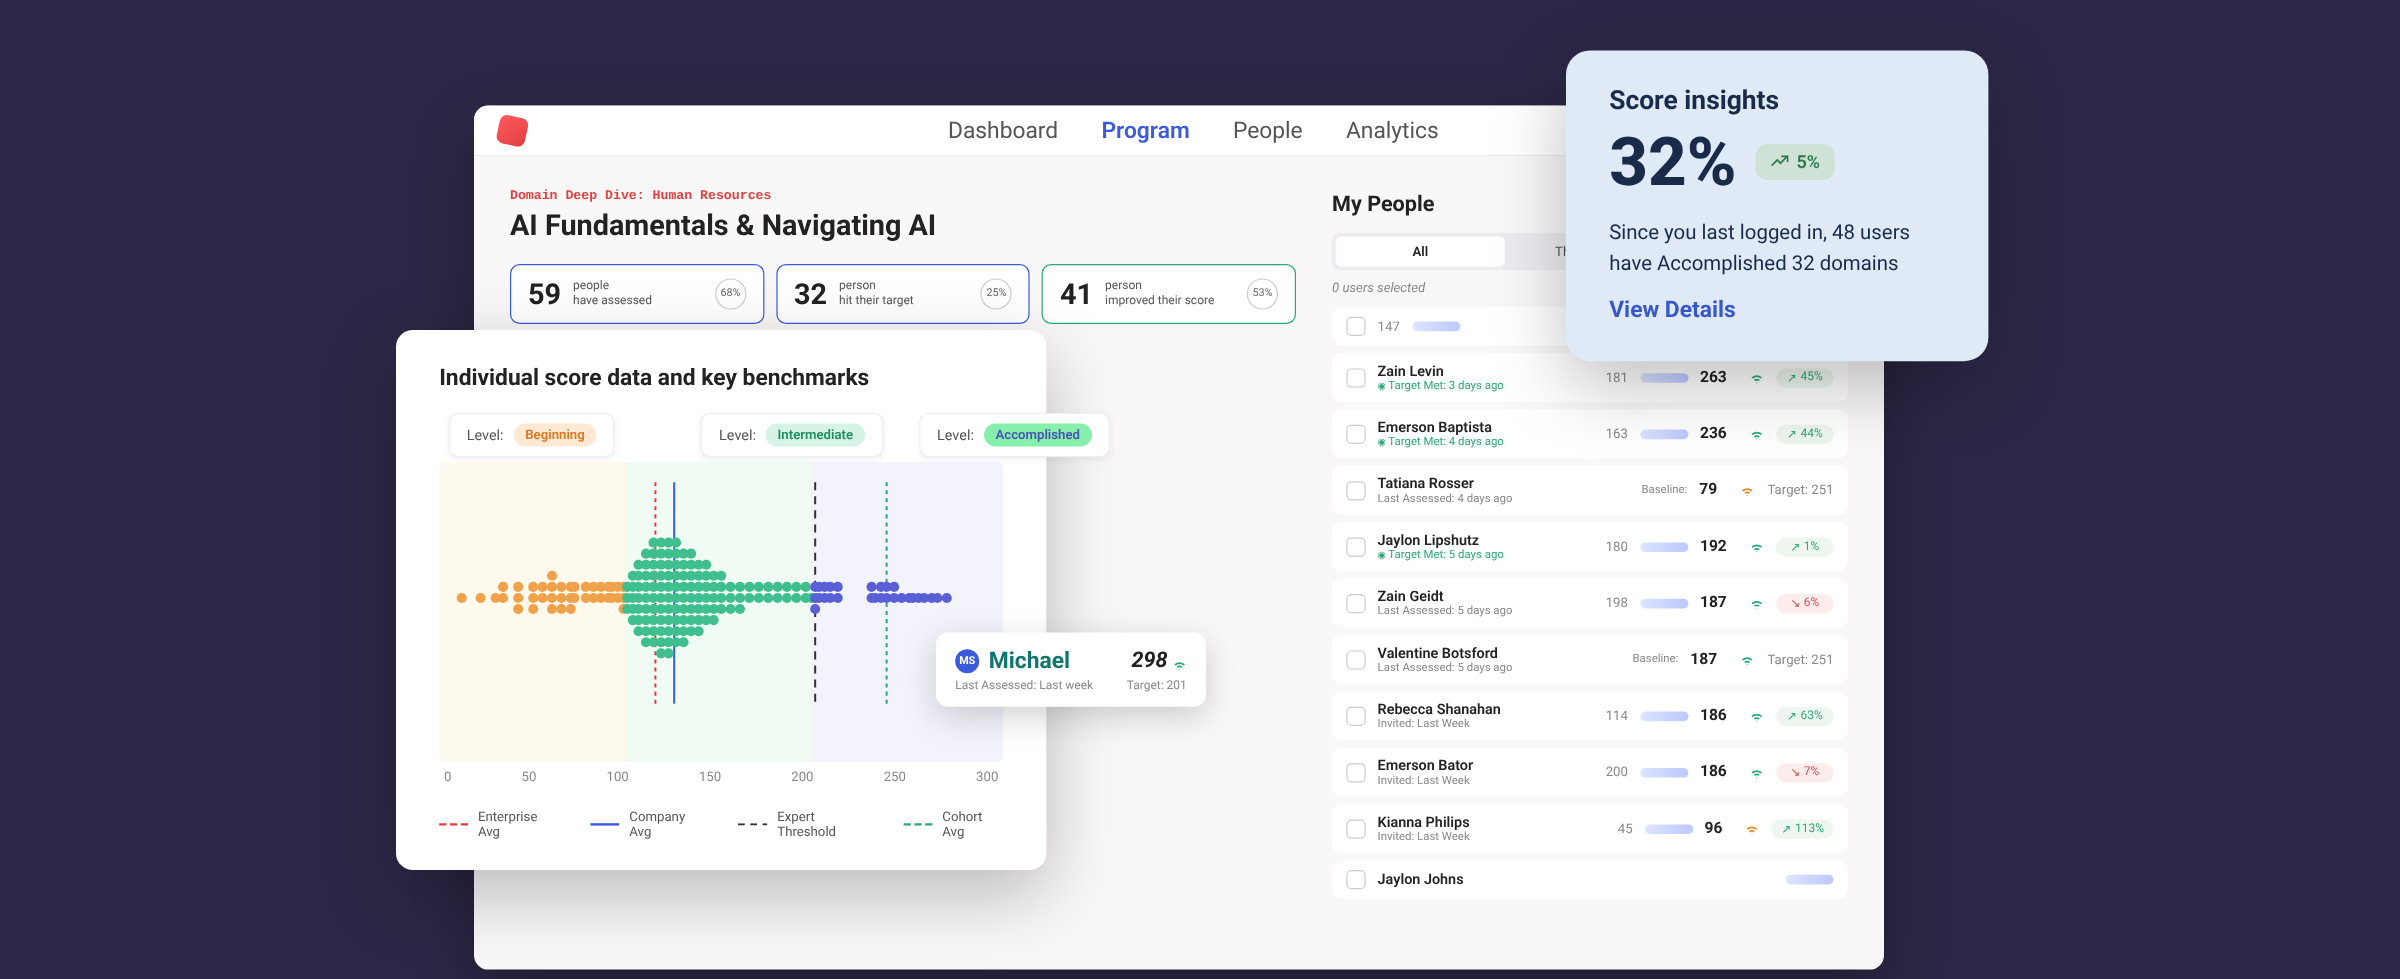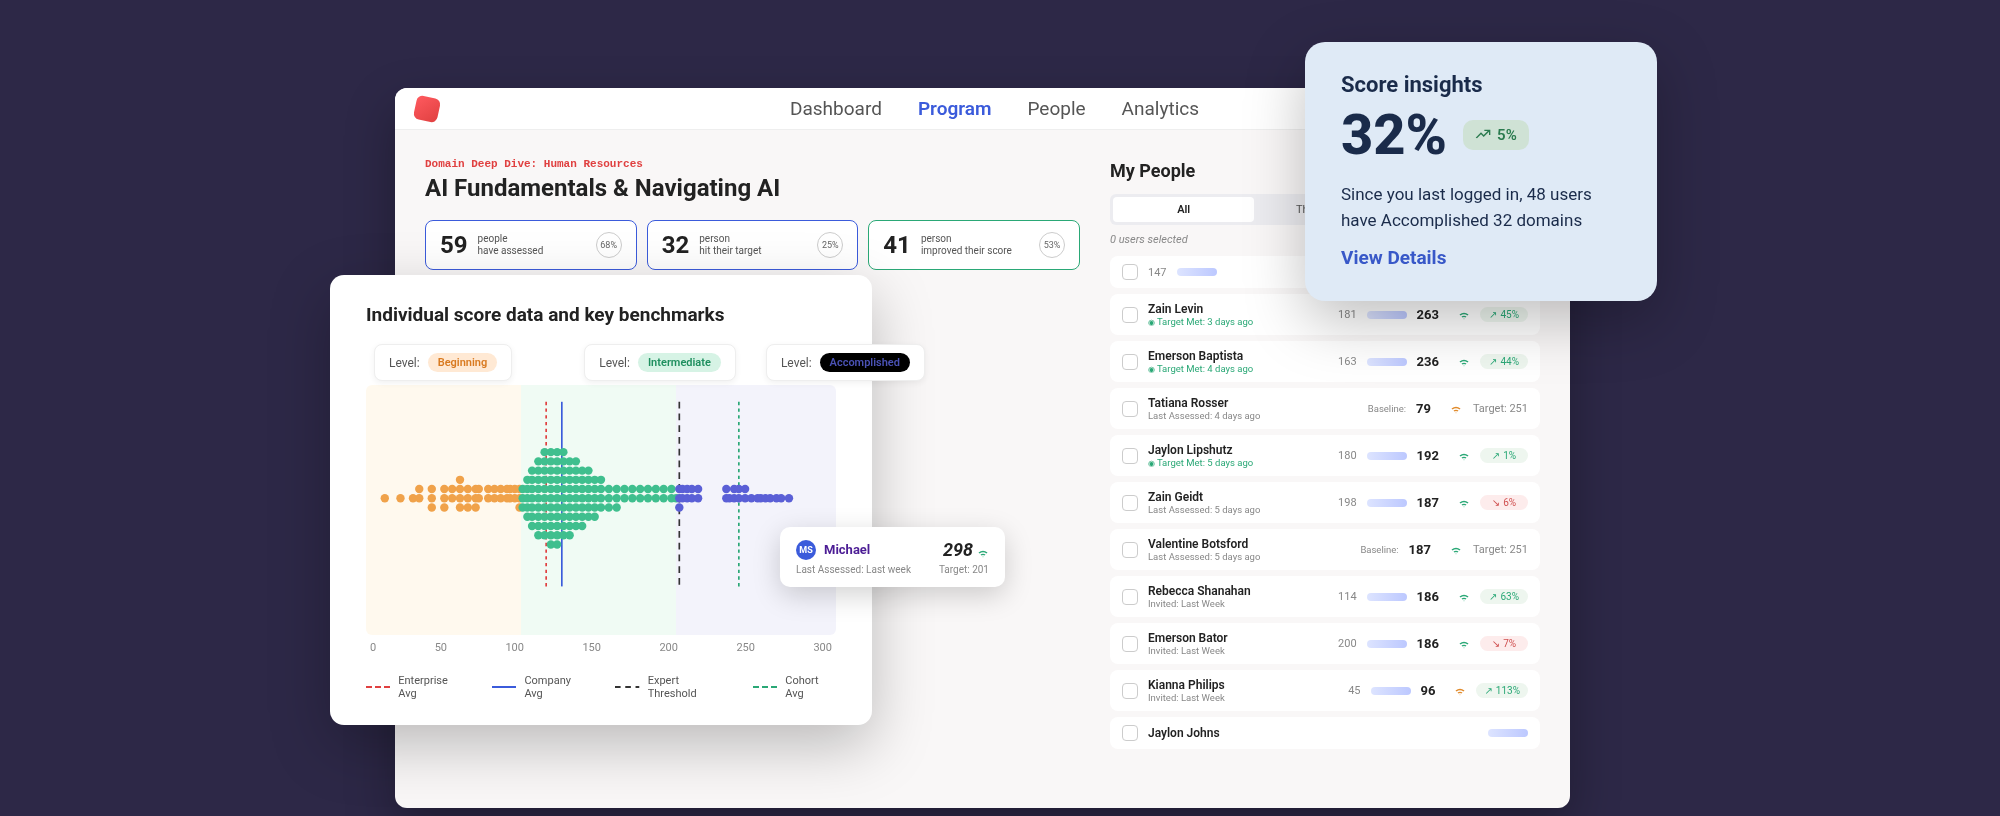--- a/index.html
+++ b/index.html
@@ -154,21 +154,21 @@
     font-size:12px; color:#555; box-shadow:0 2px 6px rgba(0,0,0,0.06);
   }
   .level-chip:nth-child(1){ margin-left:8px; }
   .level-chip:nth-child(2){ margin-left:72px; }
   .level-chip:nth-child(3){ margin-left:30px; }
   .chip-pill {
     border-radius:12px; padding:3px 10px; font-size:11px; font-weight:600;
   }
   .chip-pill.orange { background:#ffe9d4; color:#d97a20; }
   .chip-pill.green  { background:#d6f3e5; color:#1f8f5f; }
-  .chip-pill.blue   { background:#000000; color:#4a52b5; }
+  .chip-pill.blue   { background:#86efac; color:#4a52b5; }
 
   .swarm-area {
     position:relative; height:250px; margin-top:14px;
     background:linear-gradient(90deg,#fff9ee 0%,#fff9ee 33%,#f0fbf4 33%,#f0fbf4 66%,#f3f3fb 66%,#f3f3fb 100%);
     border-radius:6px;
   }
   .swarm-svg { position:absolute; inset:0; }
 
   .tick-row {
     display:flex; justify-content:space-between;
@@ -194,21 +194,21 @@
     box-shadow:0 8px 28px rgba(0,0,0,0.18);
     padding:12px 16px;
     font-size:12px;
   }
   .pt-row1 { display:flex; align-items:center; gap:8px; }
   .pt-avatar {
     width:20px; height:20px; border-radius:50%;
     background:#3b5bdb; color:#fff; font-size:9px; font-weight:700;
     display:flex; align-items:center; justify-content:center;
   }
-  .pt-name { font-weight:700; color:#4c1d95; font-size:13px;text-align:right; }
+  .pt-name { font-weight:700; color:#0f766e; font-size:19px;text-align:right; }
   .pt-score { margin-left:auto; font-weight:700; font-size:18px; color:#222; display:flex; align-items:flex-end; gap:4px;font-style:italic;}
   .pt-row2 { display:flex; justify-content:space-between; font-size:10px; color:#888; margin-top:4px;}
 
   
   .insights-card {
     position:absolute;
     left:1305px; top:42px;
     width:352px;
     background:#dfeaf6;
     border-radius:20px;

